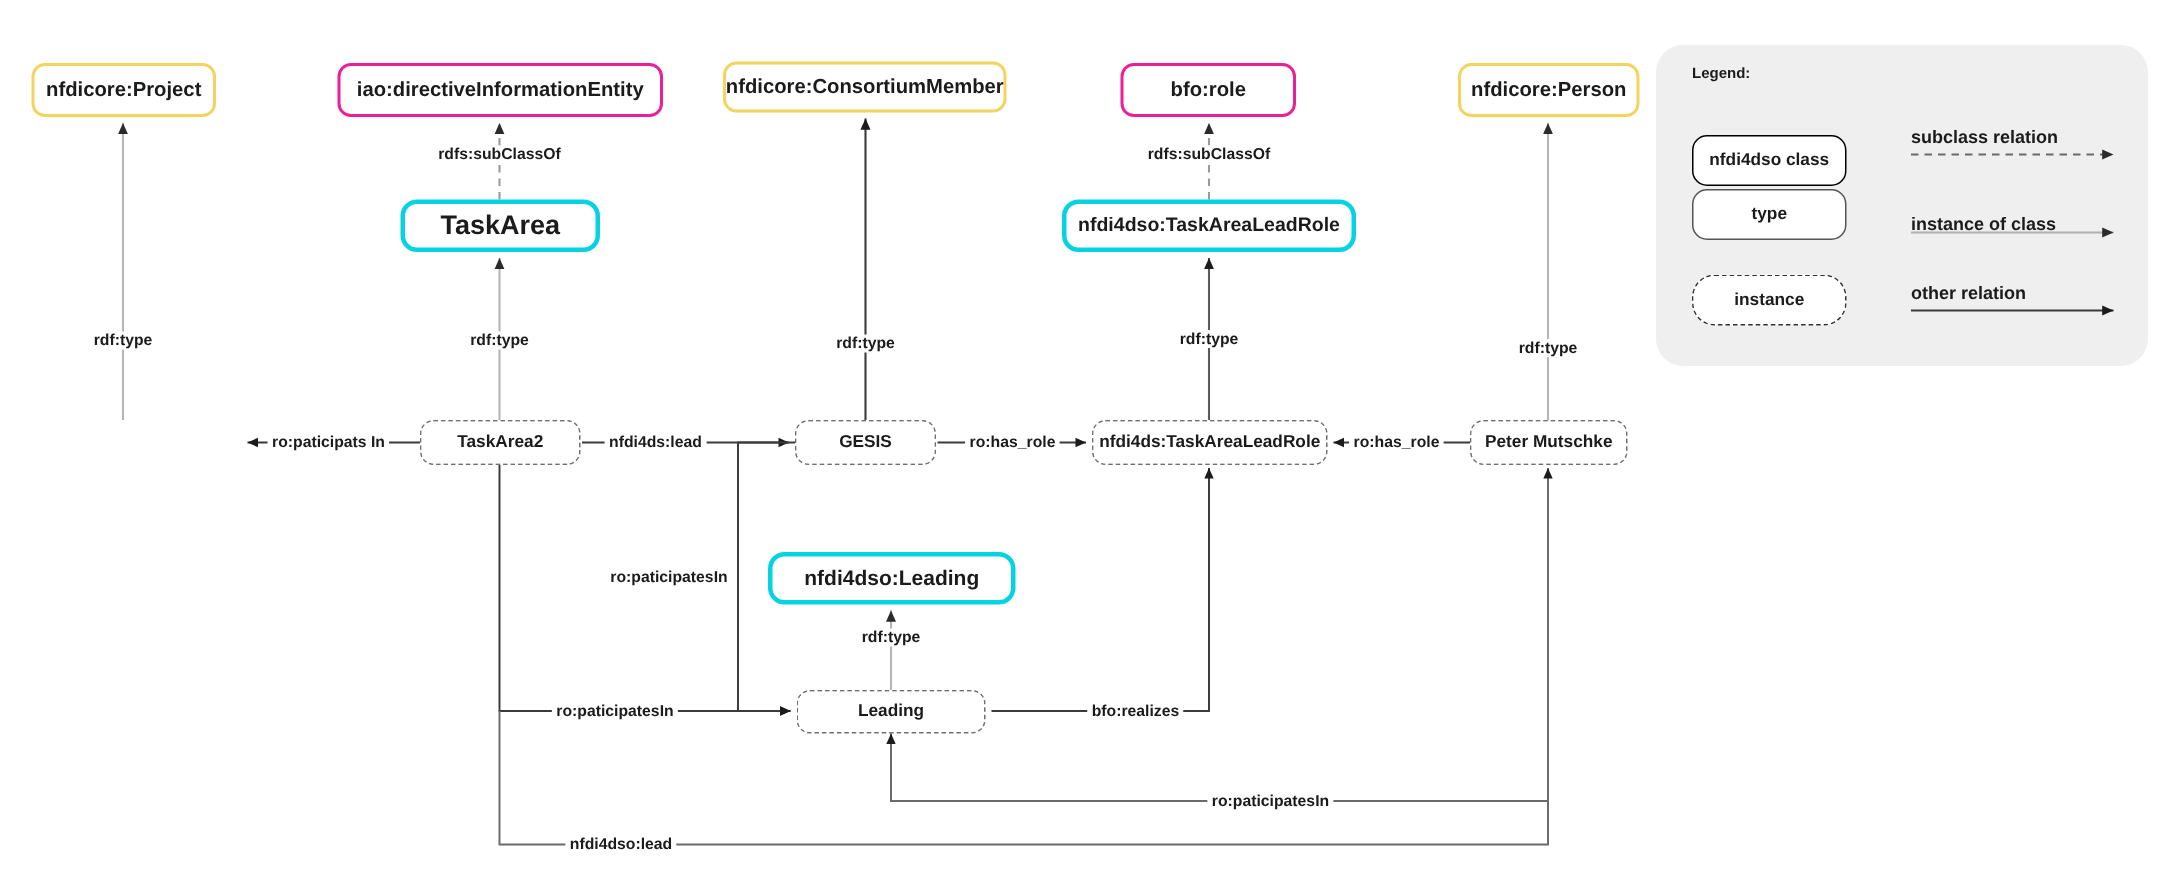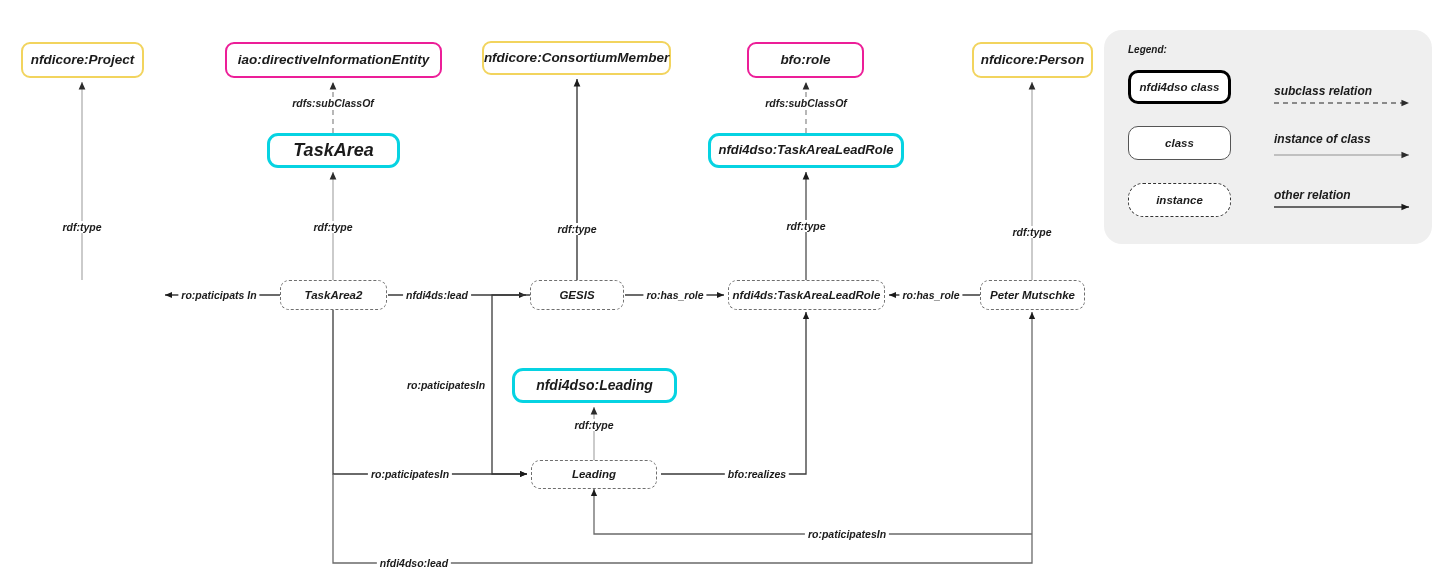--- a/index.html
+++ b/index.html
@@ -1,18 +1,18 @@
 <!DOCTYPE html>
 <html><head>
 <meta charset="utf-8">
 <style>
   html,body{margin:0;padding:0;background:#ffffff;}
   body{width:1444px;height:584px;position:relative;overflow:hidden;
        font-family:"Liberation Sans","DejaVu Sans",sans-serif;}
-  #stage{position:relative;width:1444px;height:584px;font-style:italic;}
+  #stage{position:relative;width:1444px;height:584px;}
   svg#wires{position:absolute;left:0;top:0;width:1444px;height:584px;}
 
   .node{position:absolute;box-sizing:border-box;display:flex;align-items:center;
         justify-content:center;text-align:center;background:#ffffff;
         font-weight:bold;color:#1b1b1b;line-height:1.1;}
   .node.cls{border-radius:9px;border:2px solid #9a9a9a;font-size:13.5px;}
   .node.gold{border-color:#f2d45e;}
   .node.pink{border-color:#ec1e98;}
   .node.cyan{border:3px solid #06d3e2;border-radius:11px;}
   .node.inst{border:1.6px dashed #6f6f6f;border-radius:9px;font-size:11.5px;
@@ -20,25 +20,25 @@
 
   .elabel{position:absolute;font-size:10.5px;font-weight:bold;color:#1b1b1b;
           background:#ffffff;padding:0 3px;white-space:nowrap;transform:translate(-50%,-50%);}
 
   #legend{position:absolute;left:1104px;top:30px;width:328px;height:214px;
           background:#efefef;border-radius:18px;}
   #legend .ltitle{position:absolute;left:24px;top:14px;font-size:10px;font-weight:bold;color:#1b1b1b;}
   .lbox{position:absolute;left:24px;width:103px;height:34px;box-sizing:border-box;
         display:flex;align-items:center;justify-content:center;background:#ffffff;
         font-size:11.5px;font-weight:bold;color:#1b1b1b;}
-  .lbox.b1{top:40px;border:3px solid #000000;border-radius:10px;}
+  .lbox.b1{top:60px;border:1px solid #000000;border-radius:10px;}
   .lbox.b2{top:96px;border:1.7px solid #555;border-radius:10px;}
   .lbox.b3{top:153px;border:1.7px dashed #333;border-radius:15px;}
   .ltext{position:absolute;left:170px;font-size:12px;font-weight:bold;color:#1b1b1b;white-space:nowrap;}
-  .ltext.t1{top:54px;} .ltext.t2{top:102px;} .ltext.t3{top:158px;}
+  .ltext.t1{top:54px;} .ltext.t2{top:112px;} .ltext.t3{top:158px;}
 </style>
 </head>
 <body>
 
 <div id="stage">
 
   <svg id="wires" viewBox="0 0 1444 584" xmlns="http://www.w3.org/2000/svg">
     <defs>
       <marker id="arrGray" viewBox="0 0 10 10" refX="9" refY="5" markerWidth="6" markerHeight="6" orient="auto-start-reverse">
         <path d="M0,1 L9,5 L0,9 z" fill="#2b2b2b"></path>
@@ -148,21 +148,21 @@
   <span class="elabel" style="left:847px;top:534px;">ro:paticipatesIn</span>
   <span class="elabel" style="left:414px;top:563px;">nfdi4dso:lead</span>
 
   <div id="legend">
     <div class="ltitle">Legend:</div>
 
     <div class="lbox b1">
       <span>nfdi4dso class</span>
       </div>
     <div class="lbox b2">
-      <span>class</span>
+      <span>type</span>
       </div>
     <div class="lbox b3">
       <span>instance</span>
       </div>
 
     <div class="ltext t1">subclass relation</div>
     <div class="ltext t2">instance of class</div>
     <div class="ltext t3">other relation</div>
 
     <svg style="position:absolute;left:0;top:0;width:328px;height:214px;">

